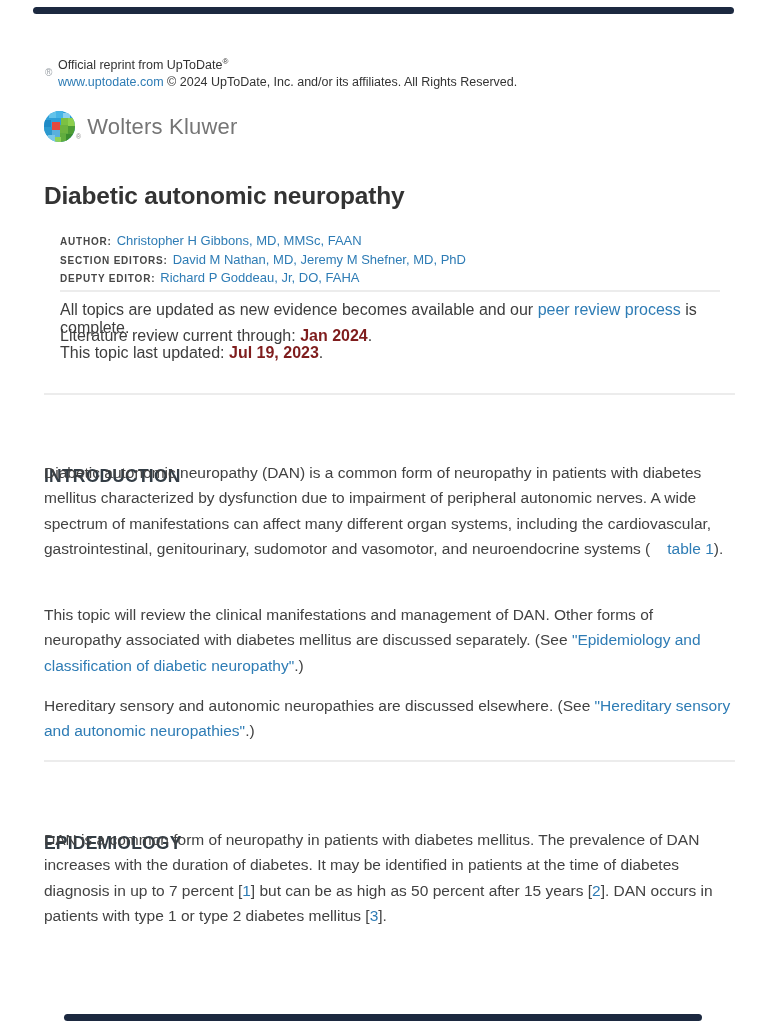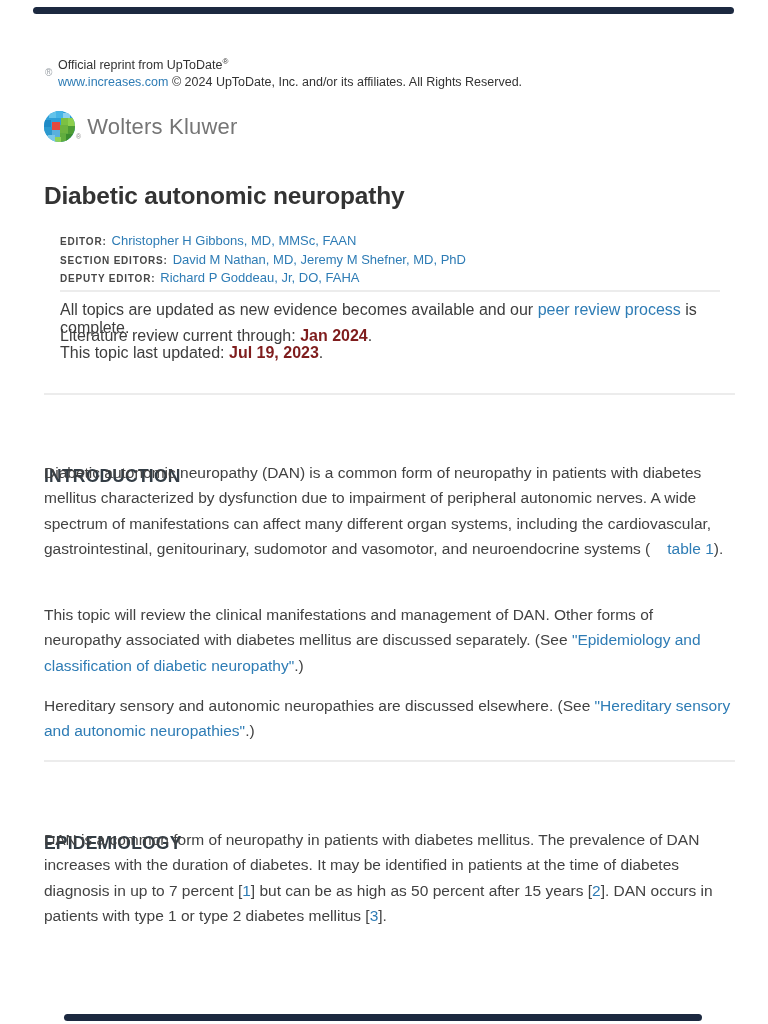--- a/index.html
+++ b/index.html
@@ -90,21 +90,21 @@
 <body>
 
 <div class="page">
 
   <div class="accent-bar top"></div>
 
   <div class="brand-row">
     <div class="utd-logo"><sup>®</sup></div>
     <div class="reprint-block">
       <div><span>Official reprint from UpToDate</span><sup>®</sup></div>
-      <div><a class="link">www.increases.com</a><span> © 2024 UpToDate, Inc. and/or its affiliates. All Rights Reserved.</span></div>
+      <div><a class="link">www.uptodate.com</a><span> © 2024 UpToDate, Inc. and/or its affiliates. All Rights Reserved.</span></div>
     </div>
   </div>
 
   <div class="wk-row">
     <div class="wk-logo-wrap">
       <svg width="31" height="31" viewBox="0 0 31 31" aria-hidden="true">
         <defs>
             <clipPath id="wkCircle">
               <circle cx="15.5" cy="15.5" r="15.5"></circle>
             </clipPath>
@@ -129,21 +129,21 @@
         </g>
       </svg>
     </div>
     <span class="wk-reg">®</span>
     <span class="wk-wordmark">Wolters Kluwer</span>
   </div>
 
   <h1 class="article-title">Diabetic autonomic neuropathy</h1>
 
   <div class="byline">
-    <div class="byline-row"><span class="byline-label">EDITOR:</span><a class="link">Christopher H Gibbons, MD, MMSc, FAAN</a></div>
+    <div class="byline-row"><span class="byline-label">AUTHOR:</span><a class="link">Christopher H Gibbons, MD, MMSc, FAAN</a></div>
     <div class="byline-row"><span class="byline-label">SECTION EDITORS:</span><a class="link">David M Nathan, MD, Jeremy M Shefner, MD, PhD</a></div>
     <div class="byline-row"><span class="byline-label">DEPUTY EDITOR:</span><a class="link">Richard P Goddeau, Jr, DO, FAHA</a></div>
   </div>
 
   <div class="divider divider-1"></div>
 
   <div class="meta meta-notice"><span>All topics are updated as new evidence becomes available and our </span><a class="link">peer review process</a><span> is complete.</span></div>
 
   <div class="meta meta-lit"><span>Literature review current through: </span><b>Jan 2024</b><span>.</span></div>
 

